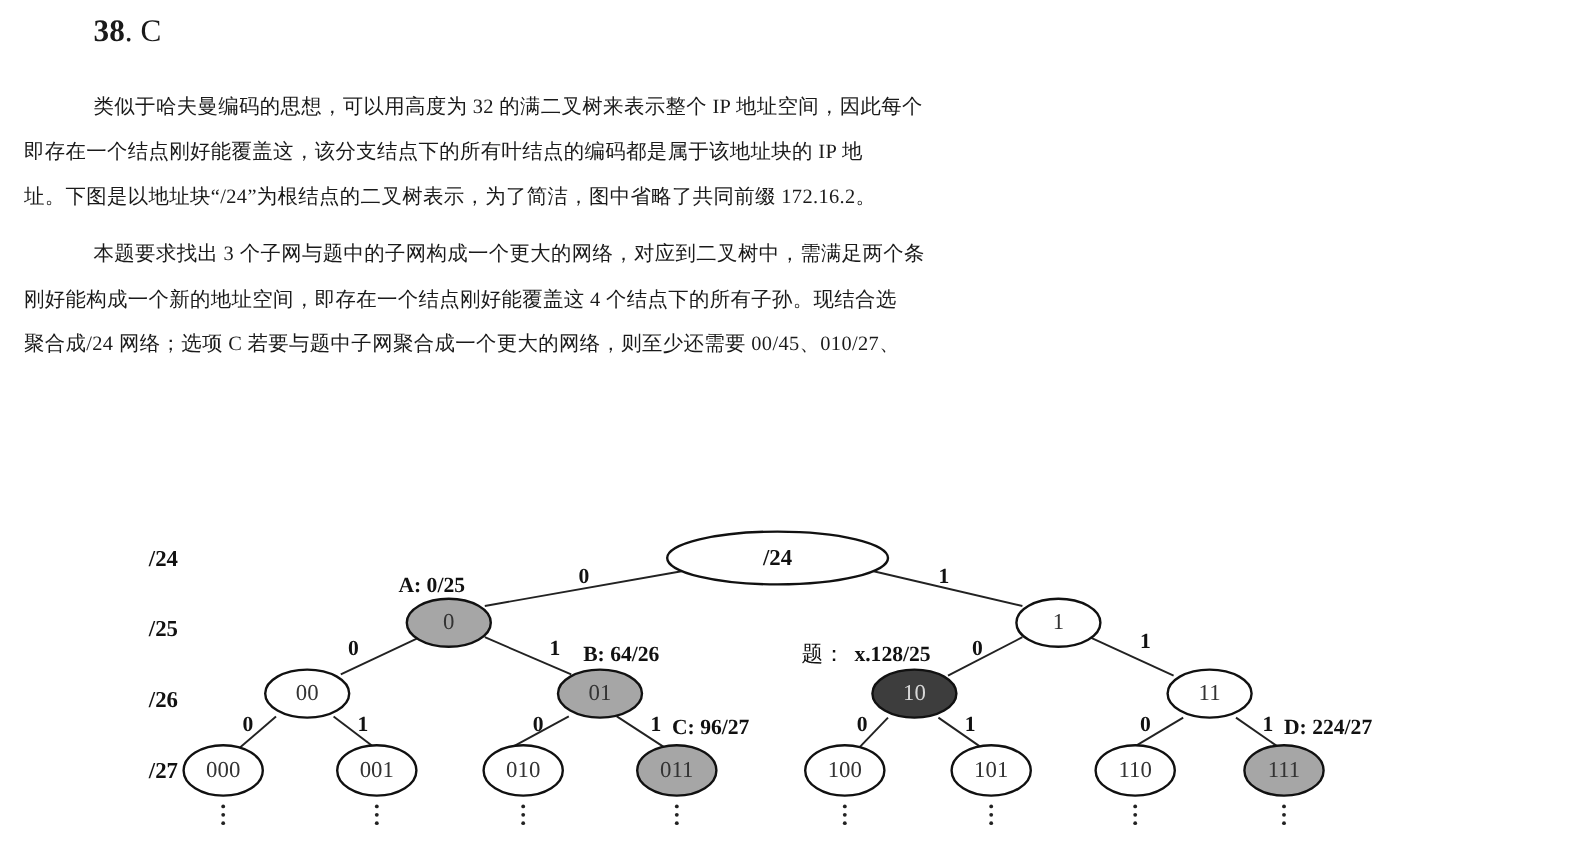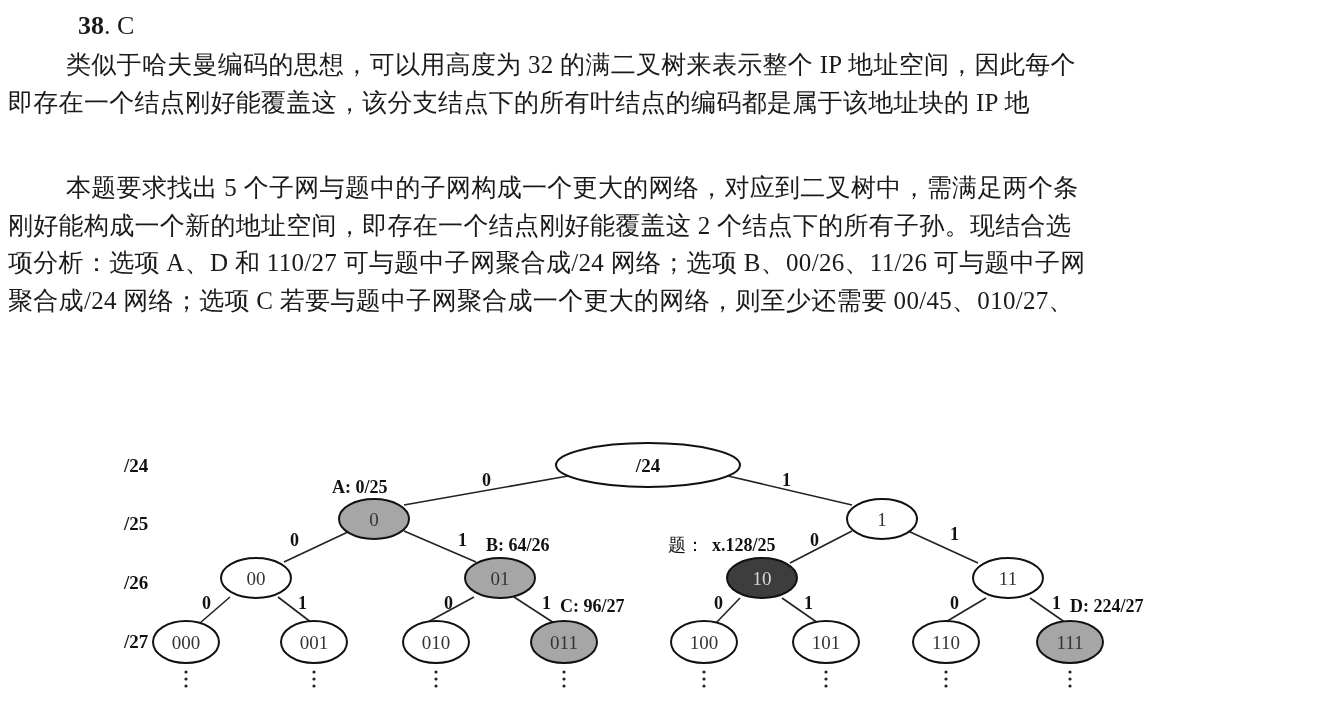--- a/index.html
+++ b/index.html
@@ -8,25 +8,26 @@
     font-family: "DejaVu Serif", "Liberation Serif", serif;
     color: #1a1a1a;
   }
   .page { position: absolute; left: 0; top: 0; width: 1320px; height: 707px; }
   .q-heading {
     position: absolute; left: 78px; top: 8px;
     font-size: 26px; line-height: 36px; font-family: "Liberation Serif", "DejaVu Serif", serif;
   }
   .q-heading .num { font-weight: bold; }
   .para {
-    position: absolute; left: 8px; width: 1200px;
-    font-size: 25px; line-height: 37.5px;
+    position: absolute; left: 20px; width: 1200px;
+    font-size: 17px; line-height: 37.5px;
     text-align: justify; text-align-last: left;
     font-family: "Liberation Serif", "DejaVu Serif", serif;
     letter-spacing: 0.3px;
+    margin-top: 24px;
   }
   .para .line { display: block; white-space: nowrap; }
   .para .indent { padding-left: 58px; }
   #p1 { top: 46px; }
   #p2 { top: 169px; }
   .diagram { position: absolute; left: 16px; top: 440px; width: 1320px; height: 267px; }
   .diagram svg { width: 1320px; height: 267px; display: block; }
   .level-label { font-family: "Liberation Serif", "DejaVu Serif", serif; font-weight: bold; font-size: 19px; fill: #111; }
   .edge-label { font-family: "Liberation Serif", "DejaVu Serif", serif; font-weight: bold; font-size: 18px; fill: #111; }
   .node-text { font-family: "Liberation Serif", "DejaVu Serif", serif; font-size: 19px; fill: #333; text-anchor: middle; dominant-baseline: central; }
@@ -42,26 +43,26 @@
 
 <div class="page">
 
   <div class="q-heading">
     <span class="num">38</span><span>.</span>&nbsp;<span>C</span>
   </div>
 
   <div class="para" id="p1">
     <span class="line indent">类似于哈夫曼编码的思想，可以用高度为 32 的满二叉树来表示整个 IP 地址空间，因此每个</span>
     <span class="line">即存在一个结点刚好能覆盖这，该分支结点下的所有叶结点的编码都是属于该地址块的 IP 地</span>
+    <span class="line">址。下图是以地址块“/24”为根结点的二叉树表示，为了简洁，图中省略了共同前缀 172.16.2。</span>
   </div>
 
   <div class="para" id="p2">
-    <span class="line indent">本题要求找出 5 个子网与题中的子网构成一个更大的网络，对应到二叉树中，需满足两个条</span>
-    <span class="line">刚好能构成一个新的地址空间，即存在一个结点刚好能覆盖这 2 个结点下的所有子孙。现结合选</span>
-    <span class="line">项分析：选项 A、D 和 110/27 可与题中子网聚合成/24 网络；选项 B、00/26、11/26 可与题中子网</span>
+    <span class="line indent">本题要求找出 3 个子网与题中的子网构成一个更大的网络，对应到二叉树中，需满足两个条</span>
+    <span class="line">刚好能构成一个新的地址空间，即存在一个结点刚好能覆盖这 4 个结点下的所有子孙。现结合选</span>
     <span class="line">聚合成/24 网络；选项 C 若要与题中子网聚合成一个更大的网络，则至少还需要 00/45、010/27、</span>
   </div>
 
   <div class="diagram">
     <svg viewBox="0 440 1320 267" xmlns="http://www.w3.org/2000/svg">
 
       <text class="level-label" x="108" y="472">/24</text>
       <text class="level-label" x="108" y="530">/25</text>
       <text class="level-label" x="108" y="589">/26</text>
       <text class="level-label" x="108" y="648">/27</text>

